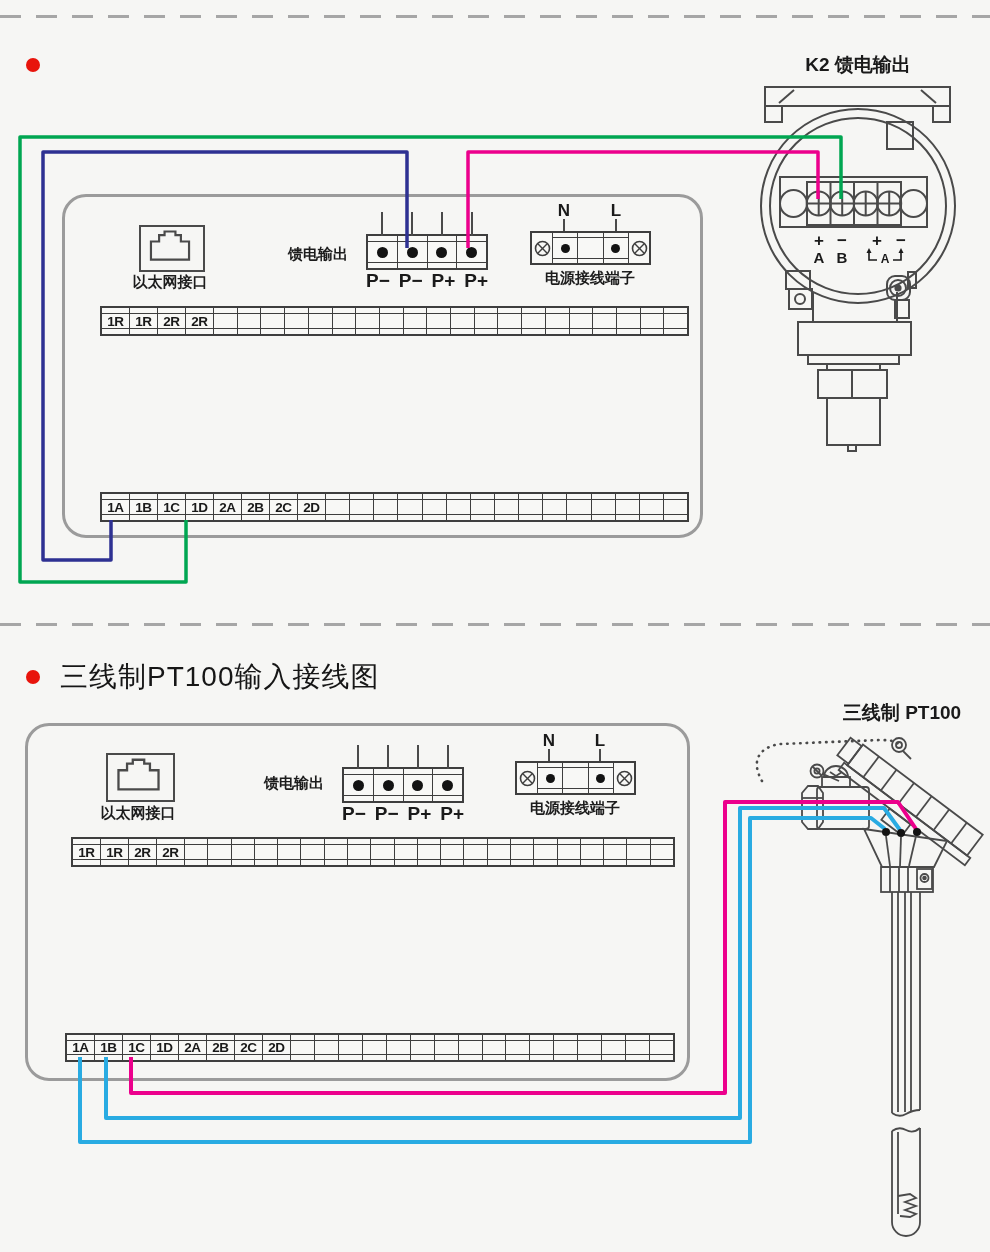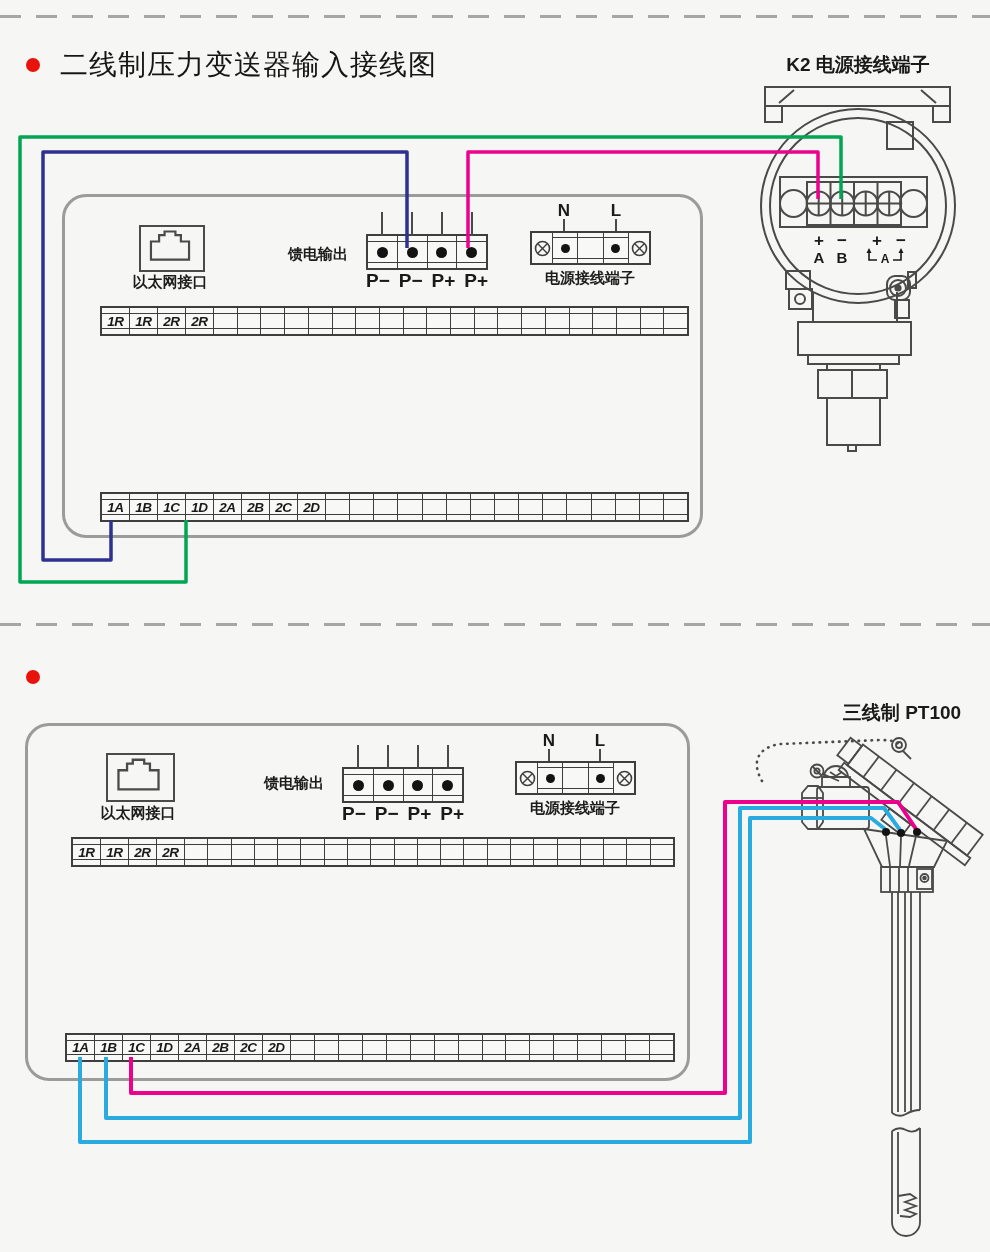--- a/index.html
+++ b/index.html
@@ -10,21 +10,21 @@
   .bullet{width:14px;height:14px;border-radius:50%;background:#e8140c;}
   .sec-title{font-size:28px;font-weight:500;color:#161616;letter-spacing:1px;white-space:nowrap;}
   .dev-title{font-size:19px;font-weight:600;color:#1a1a1a;white-space:nowrap;text-align:center;}
   .panel{border:3px solid #9b9b9b;border-radius:24px;background:transparent;box-sizing:border-box;}
   .rjbox{border:2px solid #4a4a4a;background:transparent;}
   .smlabel{font-size:15px;font-weight:600;color:#1c1c1c;text-align:center;white-space:nowrap;}
   .ptick{font-size:19px;font-weight:600;color:#1a1a1a;display:flex;justify-content:space-between;padding:0 4px;box-sizing:border-box;}
   .nl{font-size:17px;font-weight:700;color:#1a1a1a;text-align:center;}
   .leader{width:2px;background:#4a4a4a;}
   
-  .strip{display:flex;border:2px solid #3e3e3e;box-sizing:border-box;position:absolute;background:#f8f8f6;font-style:italic;}
+  .strip{display:flex;border:2px solid #3e3e3e;box-sizing:border-box;position:absolute;background:#f8f8f6;}
   .strip::before,.strip::after{content:"";position:absolute;left:0;right:0;height:0;border-top:1.5px solid #3e3e3e;pointer-events:none;}
   .strip::before{top:5px;} .strip::after{bottom:5px;}
   .cell{flex:1 1 auto;border-right:1.5px solid #3e3e3e;display:flex;align-items:center;justify-content:center;}
   .cell:last-child{border-right:none;}
   .cell.lab{flex:0 0 27px;font-size:13.5px;font-weight:700;color:#1a1a1a;letter-spacing:-0.5px;}
   
   .tblock{border:2px solid #3e3e3e;display:flex;box-sizing:border-box;position:absolute;background:#f8f8f6;}
   .tblock::before,.tblock::after{content:"";position:absolute;left:0;right:0;height:0;border-top:1.5px solid #3e3e3e;}
   .tblock::before{top:5px;} .tblock::after{bottom:5px;}
   .tcell{flex:1;border-right:1.5px solid #3e3e3e;display:flex;align-items:center;justify-content:center;}
@@ -44,22 +44,21 @@
   svg text{font-family:"Liberation Sans","DejaVu Sans",sans-serif;}
 </style>
 </head>
 <body>
 
 <div id="stage">
 
   <div class="abs dash" style="left:0;top:15px;width:990px;"></div>
 
   <span class="abs bullet" style="left: 26px; top: 58px; background-color: rgb(232, 20, 12);"></span>
-  <div class="abs sec-title" style="left:60px;top:46px;">二线制压力变送器输入接线图</div>
-  <div class="abs dev-title" style="left:765px;top:52px;width:186px;">K2  电源接线端子</div>
+  <div class="abs dev-title" style="left:765px;top:52px;width:186px;">K2  馈电输出</div>
 
   <div class="abs panel" style="left:62px;top:194px;width:641px;height:344px;">
     <div class="abs rjbox" style="left:74px;top:28px;width:62px;height:43px;">
       <svg width="58" height="39" viewBox="0 0 62 43">
         <polygon points="10,36 10,16 19,16 19,9 25,9 25,5 37,5 37,9 43,9 43,16 52,16 52,36" fill="none" stroke="#4a4a4a" stroke-width="2.4"></polygon>
       </svg>
     </div>
     <div class="abs smlabel" style="left:45px;top:76px;width:120px;">以太网接口</div>
 
     <div class="abs smlabel" style="left:203px;top:48px;width:100px;">馈电输出</div>
@@ -168,20 +167,21 @@
         <div class="cell"></div>
         <div class="cell"></div>
         <div class="cell"></div>
         <div class="cell"></div>
       </div>
   </div>
 
   <div class="abs dash" style="left:0;top:623px;width:990px;"></div>
 
   <span class="abs bullet" style="left: 26px; top: 670px; background-color: rgb(232, 20, 12);"></span>
+  <div class="abs sec-title" style="left:60px;top:658px;">三线制PT100输入接线图</div>
   <div class="abs dev-title" style="left:817px;top:700px;width:170px;">三线制  PT100</div>
 
   <div class="abs panel" style="left:25px;top:723px;width:665px;height:358px;">
     <div class="abs rjbox" style="left:78px;top:27px;width:65px;height:45px;">
       <svg width="61" height="41" viewBox="0 0 62 43">
         <polygon points="10,36 10,16 19,16 19,9 25,9 25,5 37,5 37,9 43,9 43,16 52,16 52,36" fill="none" stroke="#4a4a4a" stroke-width="2.4"></polygon>
       </svg>
     </div>
     <div class="abs smlabel" style="left:50px;top:78px;width:120px;">以太网接口</div>
 

